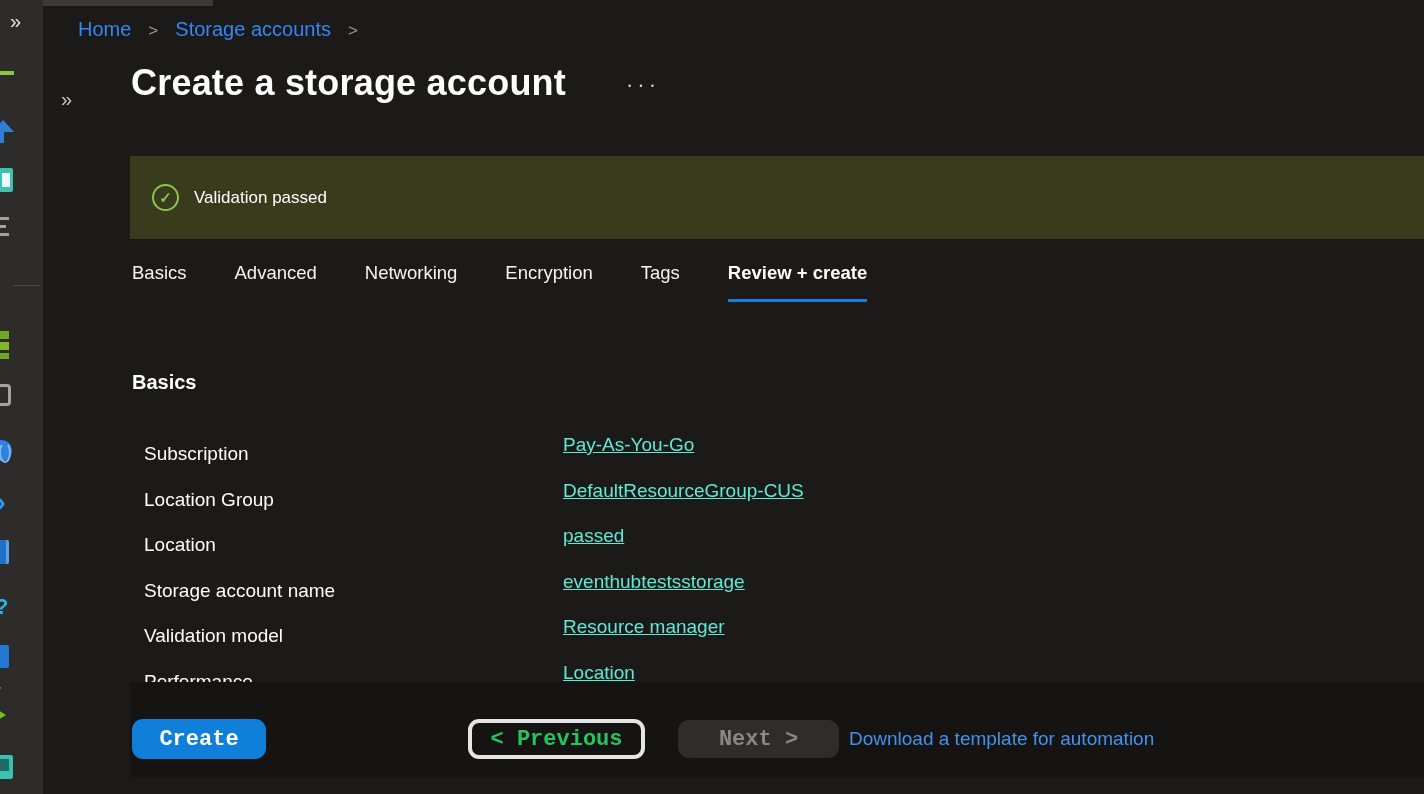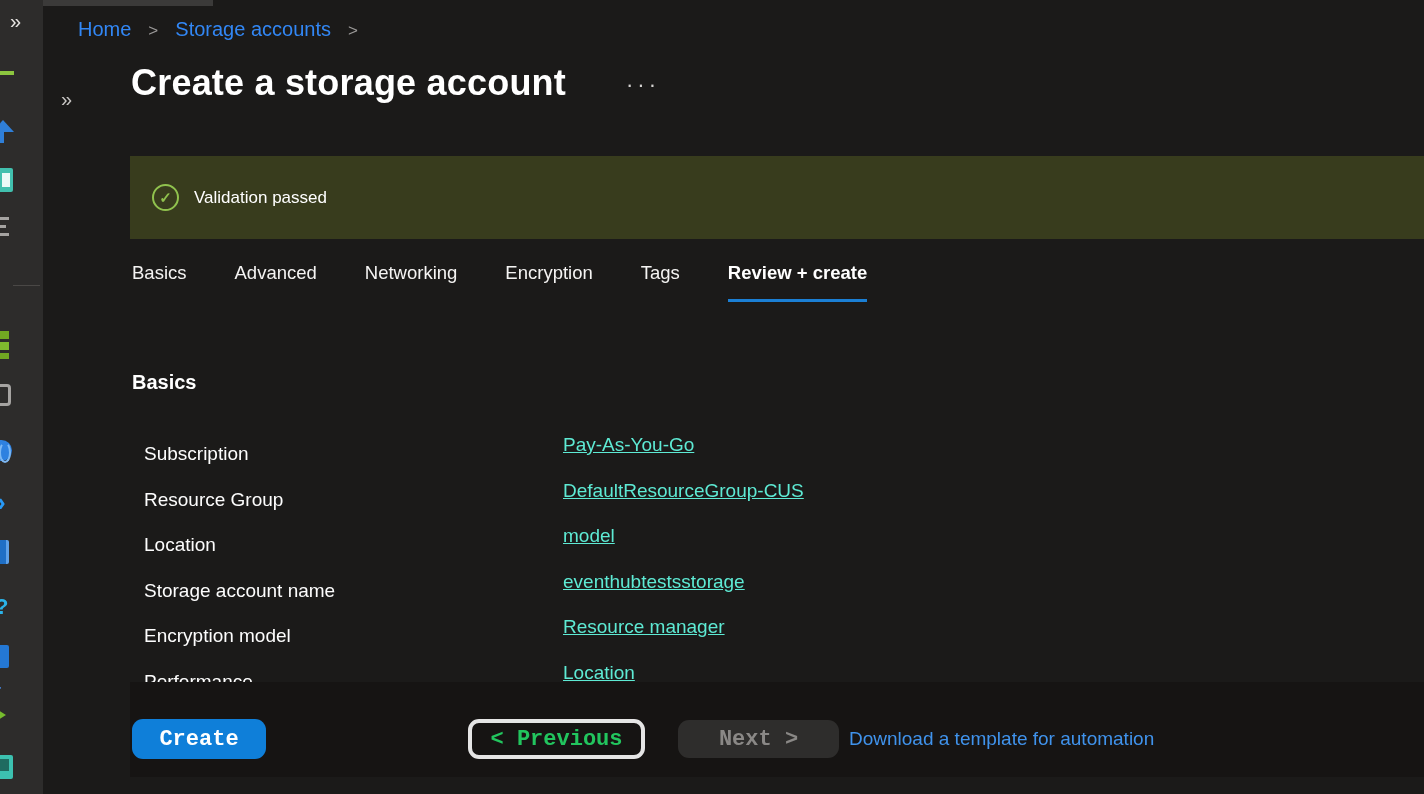--- a/index.html
+++ b/index.html
@@ -150,33 +150,33 @@
 </div>
 
 <h2 class="abs section-heading">Basics</h2>
 
 <div class="abs review">
   <div class="review-row">
     <span class="review-label">Subscription</span>
     <span class="review-value">Pay-As-You-Go</span>
   </div>
   <div class="review-row">
-    <span class="review-label">Resource Group</span>
+    <span class="review-label">Location Group</span>
     <span class="review-value">DefaultResourceGroup-CUS</span>
   </div>
   <div class="review-row">
     <span class="review-label">Location</span>
-    <span class="review-value">model</span>
+    <span class="review-value">passed</span>
   </div>
   <div class="review-row">
     <span class="review-label">Storage account name</span>
     <span class="review-value">eventhubtestsstorage</span>
   </div>
   <div class="review-row">
-    <span class="review-label">Encryption model</span>
+    <span class="review-label">Validation model</span>
     <span class="review-value">Resource manager</span>
   </div>
   <div class="review-row">
     <span class="review-label">Performance</span>
     <span class="review-value">Location</span>
   </div>
 </div>
 
 <div class="abs footer-bar"></div>
 <button class="btn btn-create">Create</button>

